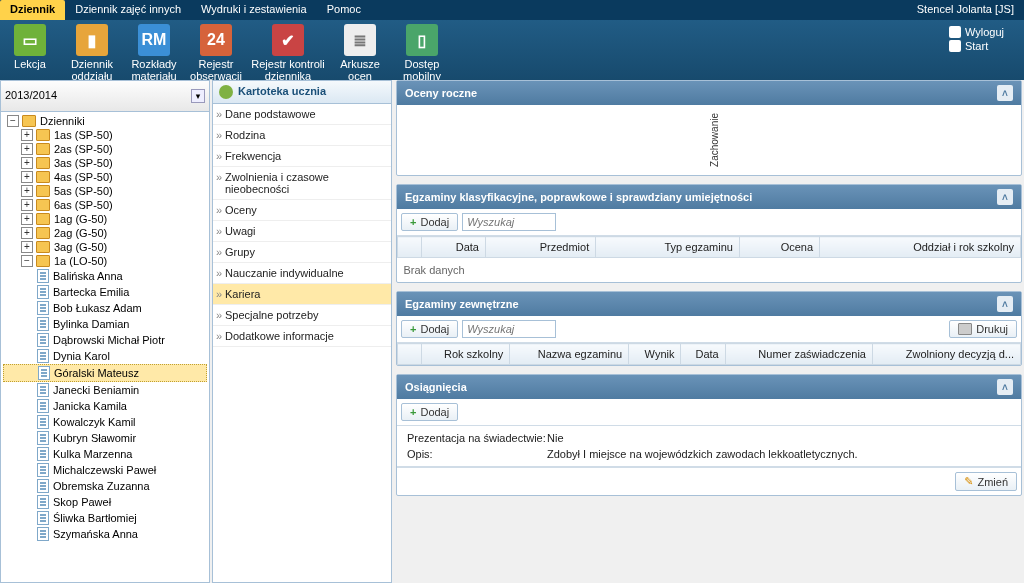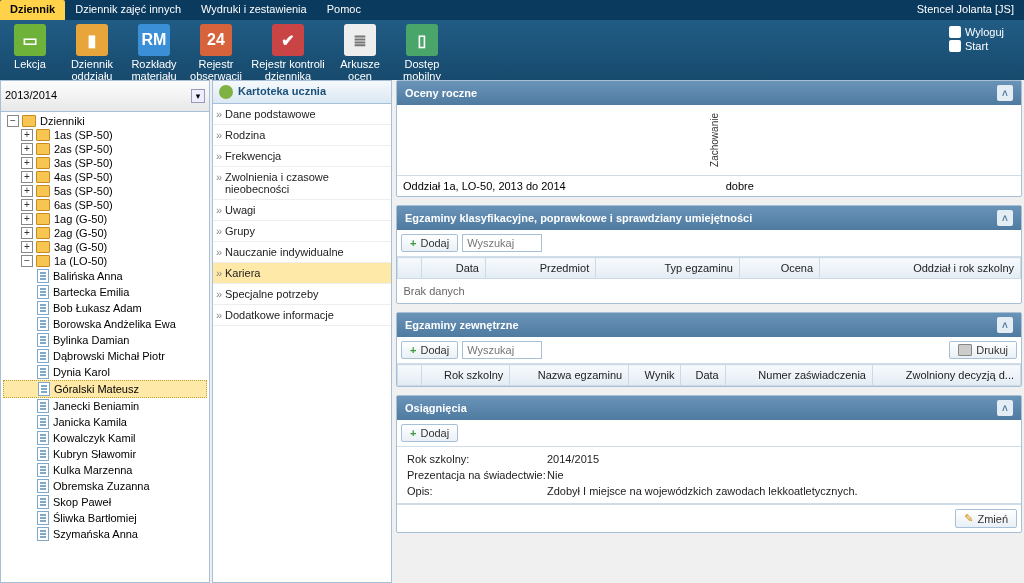--- a/index.html
+++ b/index.html
@@ -48,21 +48,21 @@
 .content { flex:1; margin-left:4px; overflow:auto; padding-right:2px;}
 
 .panel { border:1px solid #a7c0d7; margin-bottom:8px; background:#fff; border-radius:2px; }
 .panel-header { background:linear-gradient(#6a93b8,#4f7ba1); color:#fff; font-weight:bold; padding:4px 8px; display:flex; align-items:center;}
 .panel-header .collapse { margin-left:auto; width:16px; height:16px; background:#e5edf4; color:#4f7ba1; border-radius:2px; display:flex; align-items:center; justify-content:center; font-size:10px; cursor:pointer;}
 .panel-body { padding:4px; }
 
 .toolbar { display:flex; align-items:center; gap:4px; padding:4px; border-bottom:1px solid #d0dce7; }
 .btn { border:1px solid #a7c0d7; background:linear-gradient(#fff,#e9f0f6); padding:2px 8px; border-radius:2px; cursor:pointer; display:flex; align-items:center; gap:4px; color:#333;}
 .btn .plus{color:#3a9a3a; font-weight:bold;}
-.searchbox { border:1px solid #a7c0d7; padding:2px 4px; color:#999; width:80px; }
+.searchbox { border:1px solid #a7c0d7; padding:2px 4px; color:#999; width:94px;font-style:italic; }
 
 .grid { width:100%; border-collapse:collapse; }
 .grid th { background:linear-gradient(#f7fafd,#e3ecf4); border:1px solid #cdd9e4; padding:4px 6px; text-align:right; font-weight:normal; color:#222;}
 .grid td { padding:6px; color:#666;margin-left:8px; }
 .grid .firstcol{ width:24px; }
 
 .oceny-box { padding:8px; min-height:70px; position:relative;}
 .oceny-vert { writing-mode:vertical-rl; transform:rotate(180deg); position:absolute; left:50%; top:8px; color:#333; font-size:10px; }
 .oceny-foot { border-top:1px solid #d0dce7; padding:4px 6px; display:flex; }
 .oceny-foot .v2 { margin-left:160px;}
@@ -143,69 +143,66 @@
         <div class="node lvl1"><span class="pm">+</span><span class="folder"></span>4as (SP-50)</div>
         <div class="node lvl1"><span class="pm">+</span><span class="folder"></span>5as (SP-50)</div>
         <div class="node lvl1"><span class="pm">+</span><span class="folder"></span>6as (SP-50)</div>
         <div class="node lvl1"><span class="pm">+</span><span class="folder"></span>1ag (G-50)</div>
         <div class="node lvl1"><span class="pm">+</span><span class="folder"></span>2ag (G-50)</div>
         <div class="node lvl1"><span class="pm">+</span><span class="folder"></span>3ag (G-50)</div>
         <div class="node lvl1"><span class="pm">−</span><span class="folder"></span>1a (LO-50)</div>
         <div class="node lvl2"><span class="file"></span>Balińska Anna</div>
         <div class="node lvl2"><span class="file"></span>Bartecka Emilia</div>
         <div class="node lvl2"><span class="file"></span>Bob Łukasz Adam</div>
-        <div class="node lvl2"><span class="file"></span>Borowska Andżelika Ewa</div>
         <div class="node lvl2"><span class="file"></span>Bylinka Damian</div>
         <div class="node lvl2"><span class="file"></span>Dąbrowski Michał Piotr</div>
         <div class="node lvl2"><span class="file"></span>Dynia Karol</div>
         <div class="node lvl2 sel"><span class="file"></span>Góralski Mateusz</div>
         <div class="node lvl2"><span class="file"></span>Janecki Beniamin</div>
         <div class="node lvl2"><span class="file"></span>Janicka Kamila</div>
         <div class="node lvl2"><span class="file"></span>Kowalczyk Kamil</div>
         <div class="node lvl2"><span class="file"></span>Kubryn Sławomir</div>
         <div class="node lvl2"><span class="file"></span>Kulka Marzenna</div>
+        <div class="node lvl2"><span class="file"></span>Michalczewski Paweł</div>
         <div class="node lvl2"><span class="file"></span>Obremska Zuzanna</div>
         <div class="node lvl2"><span class="file"></span>Skop Paweł</div>
         <div class="node lvl2"><span class="file"></span>Śliwka Bartłomiej</div>
         <div class="node lvl2"><span class="file"></span>Szymańska Anna</div>
       </div>
   </div>
 
   <div class="kart">
     <div class="kart-header">
         <span class="kicon"></span>
         <span>Kartoteka ucznia</span>
       </div>
     <div id="kart-items">
         <div class="kart-item">Dane podstawowe</div>
         <div class="kart-item">Rodzina</div>
         <div class="kart-item">Frekwencja</div>
         <div class="kart-item">Zwolnienia i czasowe nieobecności</div>
+        <div class="kart-item">Oceny</div>
         <div class="kart-item">Uwagi</div>
         <div class="kart-item">Grupy</div>
         <div class="kart-item">Nauczanie indywidualne</div>
         <div class="kart-item sel">Kariera</div>
         <div class="kart-item">Specjalne potrzeby</div>
         <div class="kart-item">Dodatkowe informacje</div>
       </div>
   </div>
 
   <div class="content">
 
     <div class="panel">
       <div class="panel-header">
           <span>Oceny roczne</span>
           <div class="collapse">˄</div>
         </div>
       <div class="oceny-box">
         <div class="oceny-vert">Zachowanie</div>
-      </div>
-      <div class="oceny-foot">
-        <span>Oddział 1a, LO-50, 2013 do 2014</span>
-        <span class="v2">dobre</span>
       </div>
     </div>
 
     <div class="panel">
       <div class="panel-header">
           <span>Egzaminy klasyfikacyjne, poprawkowe i sprawdziany umiejętności</span>
           <div class="collapse">˄</div>
         </div>
       <div class="toolbar">
         <div class="btn">
@@ -269,24 +266,20 @@
           <div class="collapse">˄</div>
         </div>
       <div class="toolbar">
         <div class="btn">
             <span class="plus">+</span>
             <span>Dodaj</span>
           </div>
       </div>
       <div class="panel-body" style="border-bottom:1px solid #d0dce7">
         <div class="kv">
-            <div class="k">Rok szkolny:</div>
-            <div class="v">2014/2015</div>
-          </div>
-        <div class="kv">
             <div class="k">Prezentacja na świadectwie:</div>
             <div class="v">Nie</div>
           </div>
         <div class="kv">
             <div class="k">Opis:</div>
             <div class="v">Zdobył I miejsce na wojewódzkich zawodach lekkoatletycznych.</div>
           </div>
       </div>
       <div class="footbar">
         <div class="btn">

